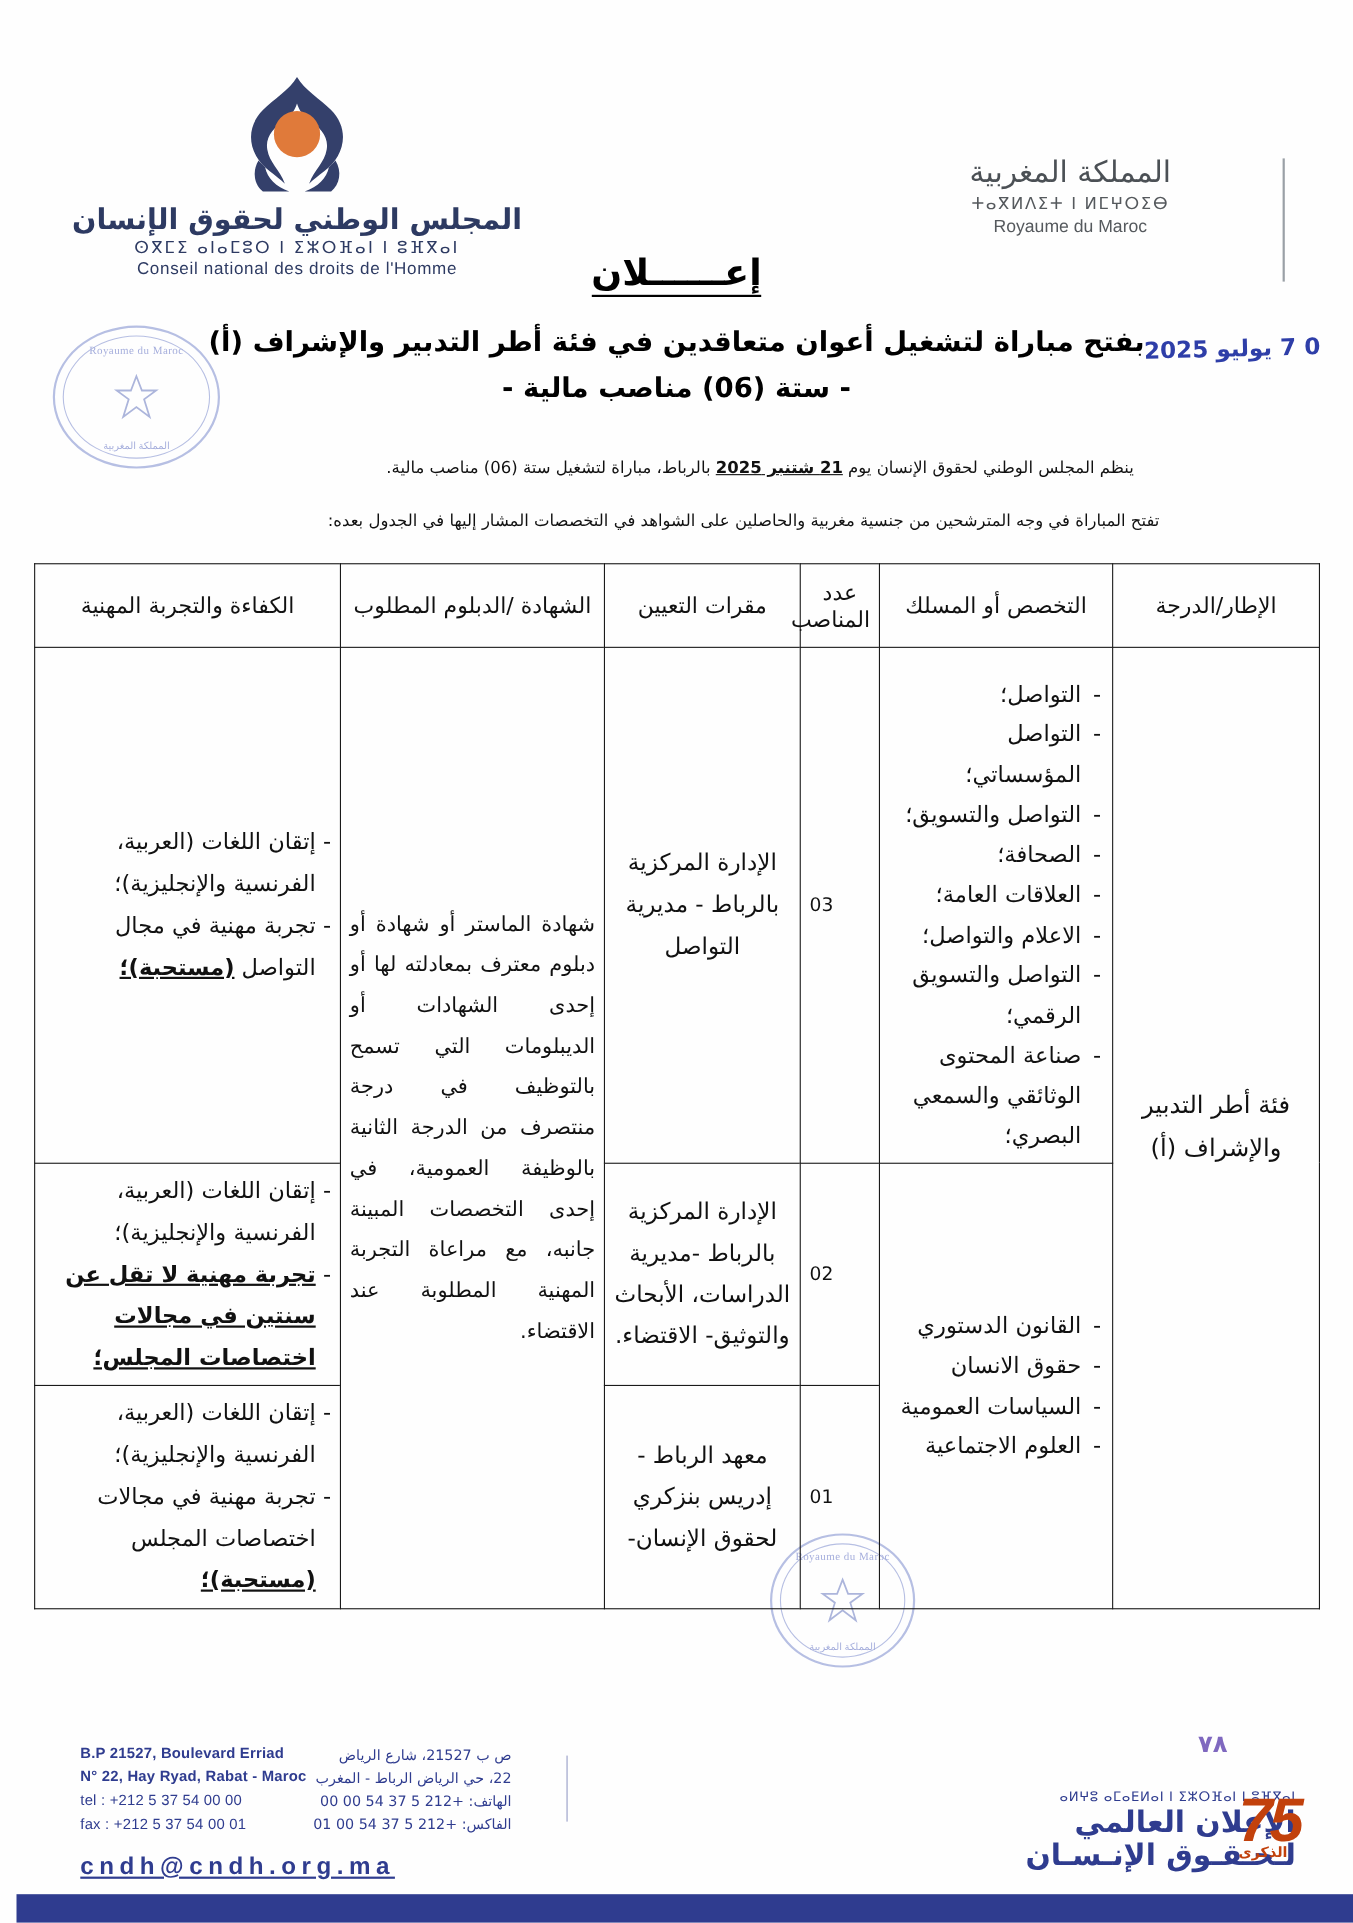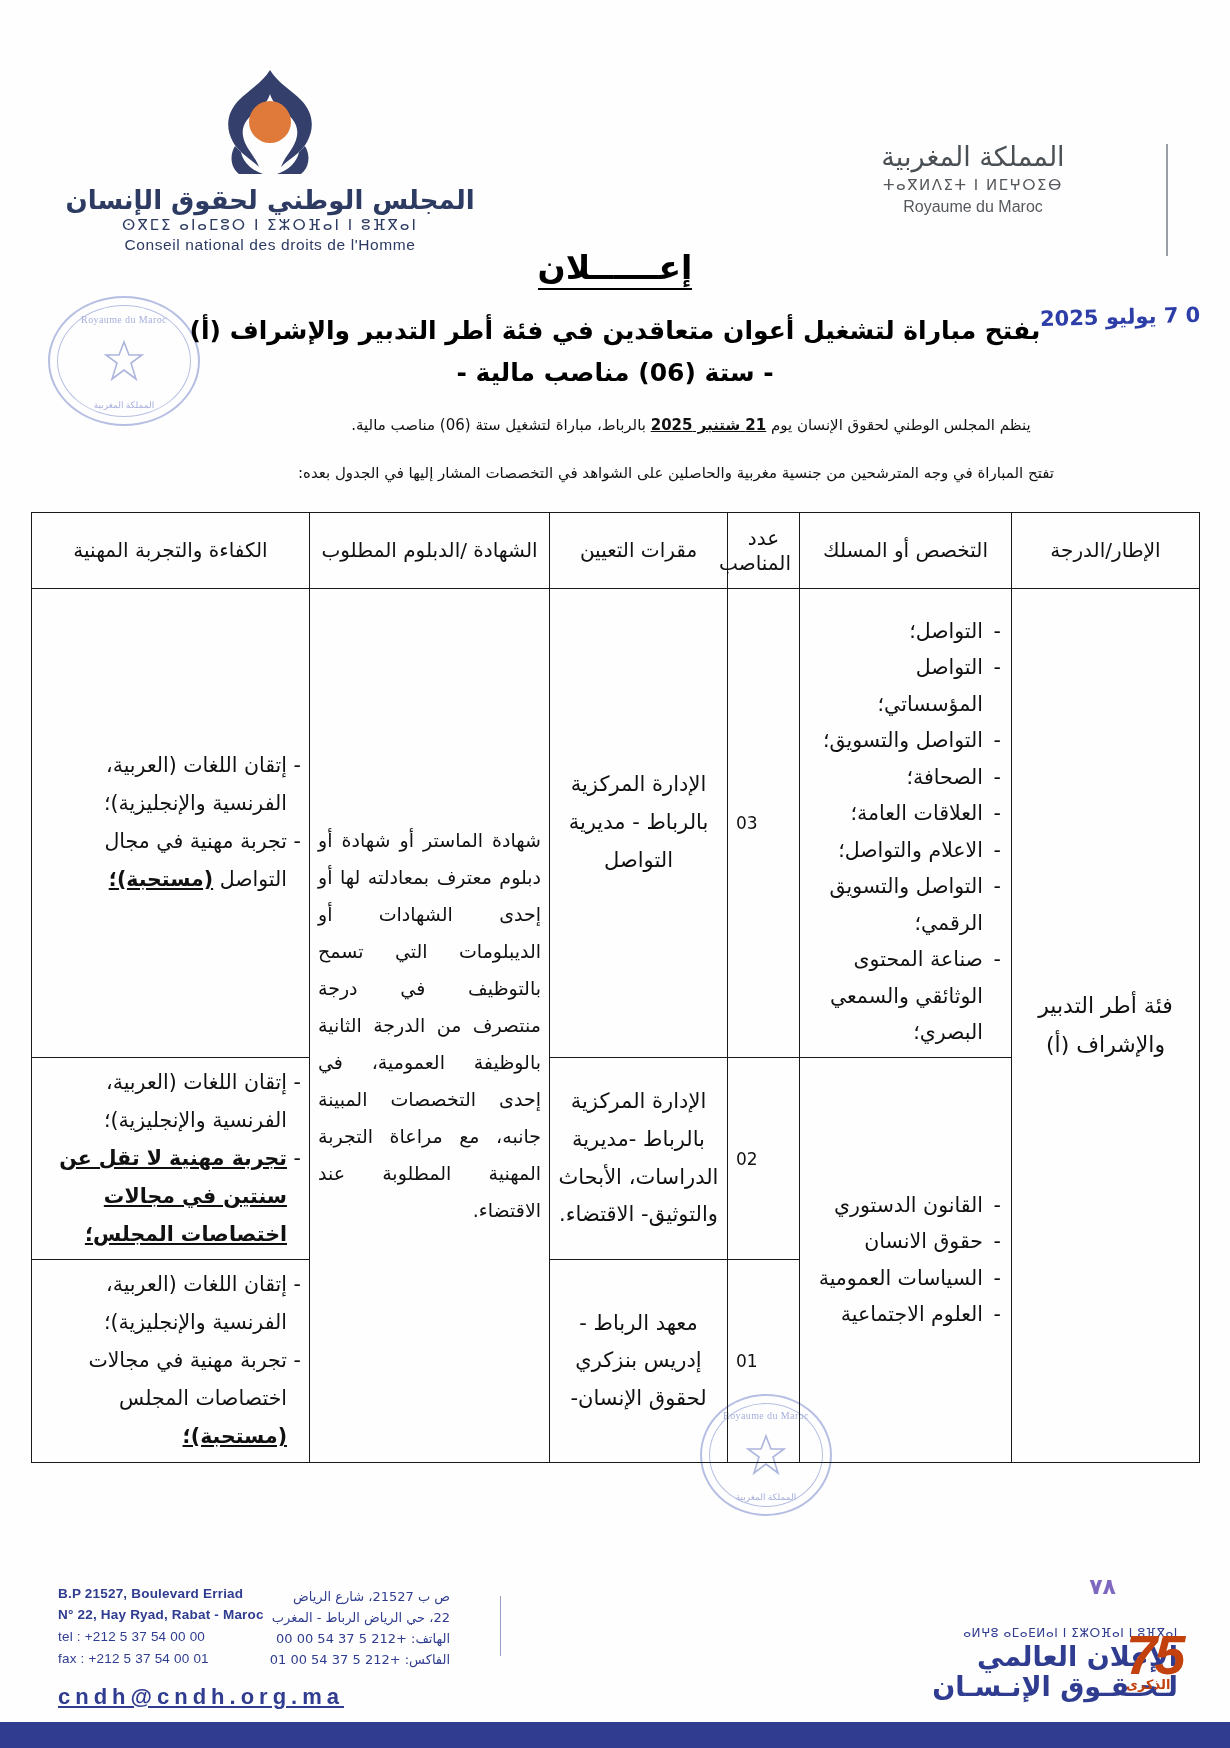--- a/index.html
+++ b/index.html
@@ -99,21 +99,21 @@
   .kingdom-rule {
     position: absolute;
     right: 62px; top: 92px;
     width: 2px; height: 112px;
     background: #9aa0a6;
   }
 
   
   .title-wrap {
     position: absolute;
-    top: 248px; left: 0; right: 0;
+    top: 228px; left: 0; right: 0;
     text-align: center;
   }
   .title-main {
     font-size: 33px;
     font-weight: 700;
     letter-spacing: 2px;
     direction: rtl;
     color: #000;
   }
   .title-underline {
@@ -278,21 +278,21 @@
     content: "-";
     position: absolute;
     right: 0;
     top: 0;
   }
   .bold-u { font-weight: 700; text-decoration: underline; }
 
   
   .footer {
     position: absolute;
-    left: 0; right: 0; bottom: 0;
+    left: 15px; right: 0; bottom: 0;
     height: 210px;
   }
   .footer-bar {
     position: absolute;
     bottom: 0; left: 0; right: 0;
     height: 26px;
     background: #2f3c8f;
   }
   .footer-addr {
     position: absolute;

